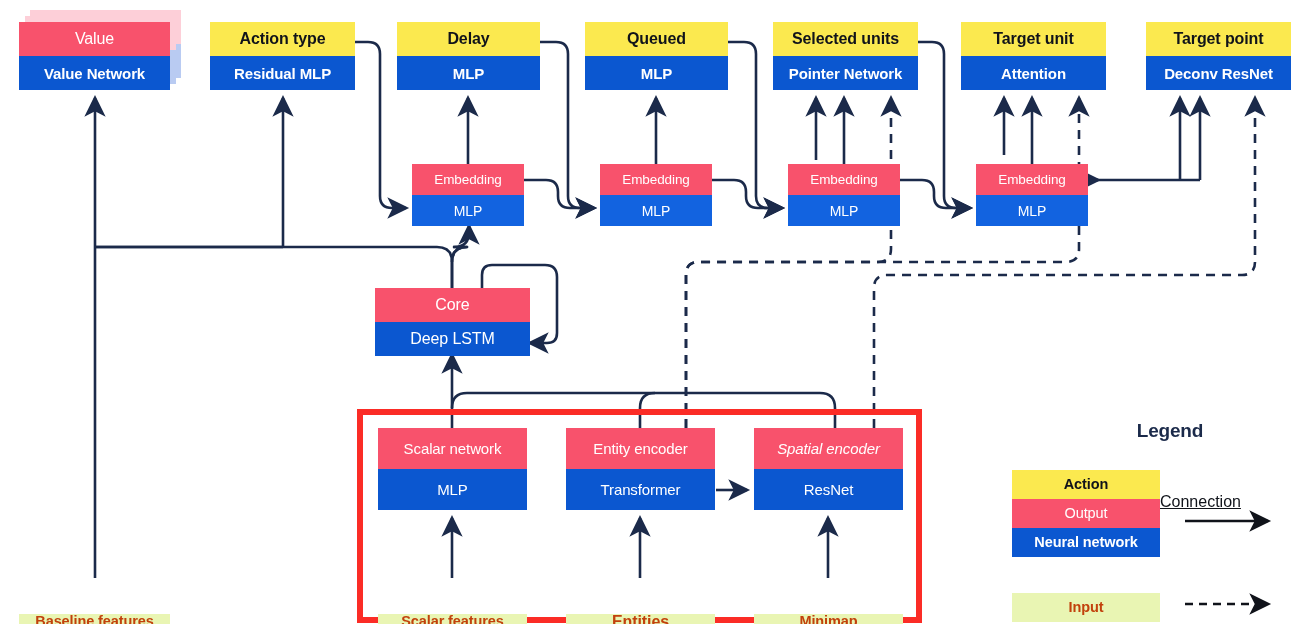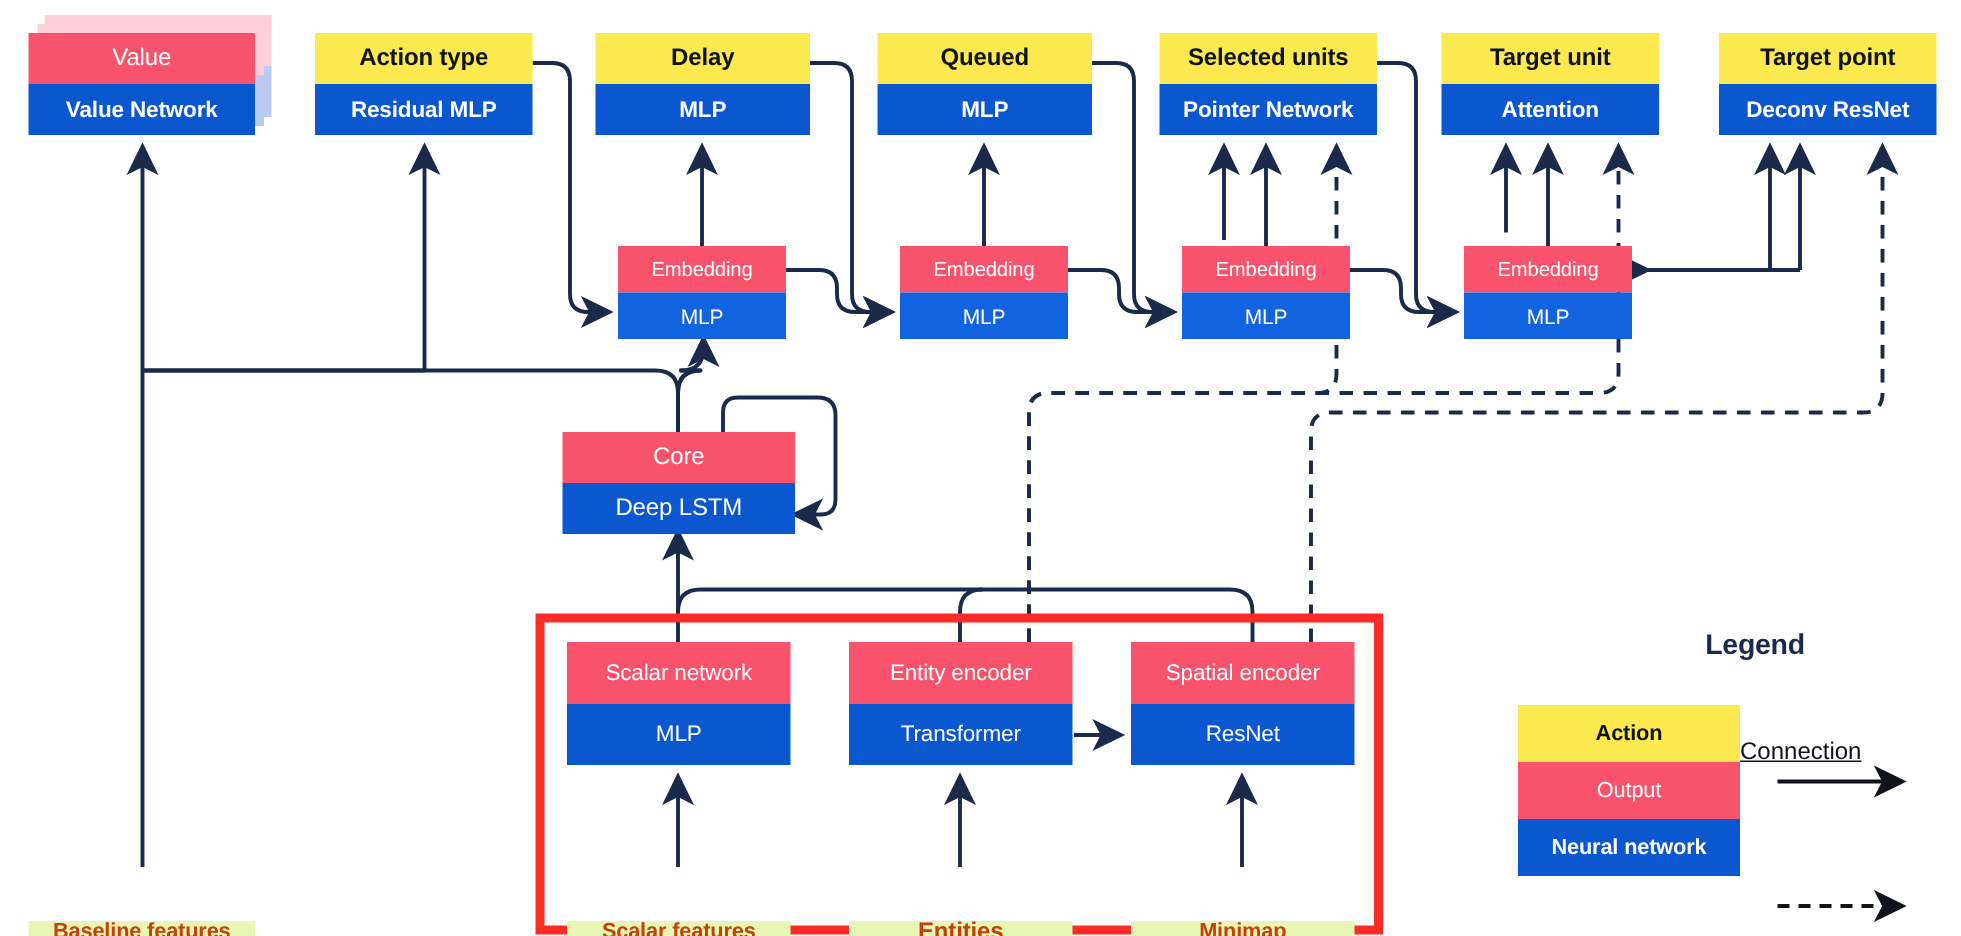--- a/index.html
+++ b/index.html
@@ -255,21 +255,21 @@
     <div class="band output" style="height:41px;font-size:15px;">Scalar network</div>
     <div class="band net" style="height:41px;font-size:15px;font-weight:400;">MLP</div>
   </div>
 
   <div class="node" style="left:566px;top:428px;width:149px;height:82px;">
     <div class="band output" style="height:41px;font-size:15px;">Entity encoder</div>
     <div class="band net" style="height:41px;font-size:15px;font-weight:400;">Transformer</div>
   </div>
 
   <div class="node" style="left:754px;top:428px;width:149px;height:82px;">
-    <div class="band output" style="height:41px;font-size:15px;">Spatial encoder</div>
+    <div class="band output" style="height:41px;font-size:15px;font-style:italic;">Spatial encoder</div>
     <div class="band net" style="height:41px;font-size:15px;font-weight:400;">ResNet</div>
   </div>
 
   <div class="node" style="left:19px;top:578px;width:151px;height:39px;">
     <div class="band input" style="height:39px;font-size:14.5px;">Baseline features</div>
   </div>
 
   <div class="node" style="left:378px;top:578px;width:149px;height:39px;">
     <div class="band input" style="height:39px;font-size:14.5px;">Scalar features</div>
   </div>
@@ -281,18 +281,19 @@
   <div class="node" style="left:754px;top:578px;width:149px;height:39px;">
     <div class="band input" style="height:39px;font-size:14.5px;">Minimap</div>
   </div>
 
   <div class="legend-title" style="left:1110px;top:420px;width:120px;text-align:center;">Legend</div>
 
   <div class="legend-stack" style="left:1012px;top:470px;width:148px;height:152px;">
     <div class="band action" style="height:38px;">Action</div>
     <div class="band output" style="height:38px;">Output</div>
     <div class="band net" style="height:38px;">Neural network</div>
+    <div class="band input" style="height:38px;">Input</div>
   </div>
 
   <div class="legend-label" style="left:1160px;top:493px;width:135px;">Connection</div>
 
 
 </div>
 
 </body></html>

